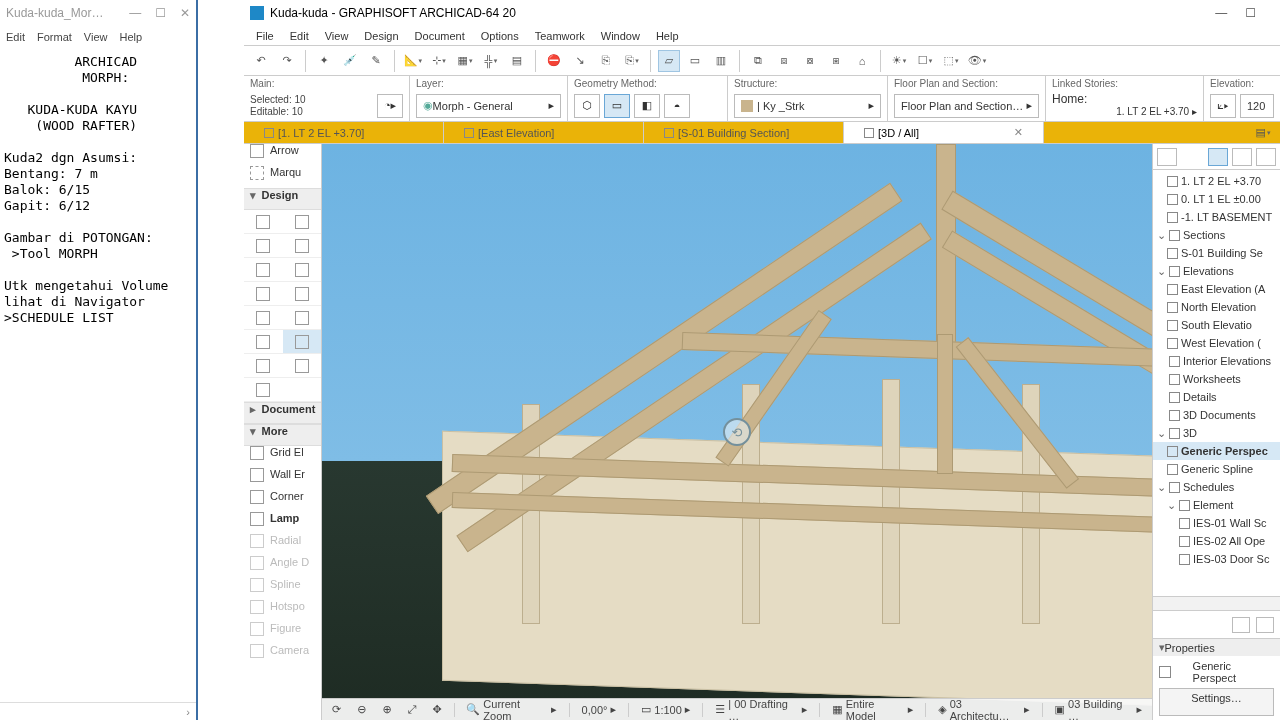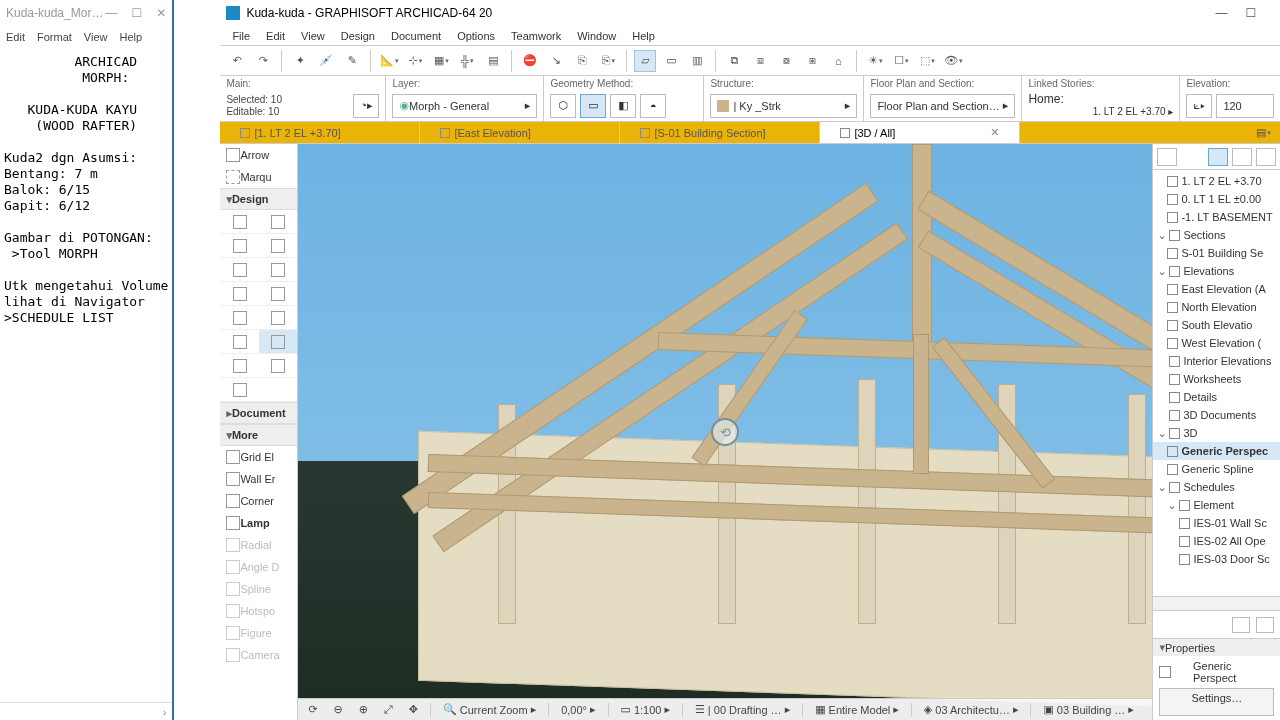--- a/index.html
+++ b/index.html
@@ -44,21 +44,21 @@
 .ac-tabs{ height:22px; border-bottom:1px solid #ccc; display:flex; align-items:stretch; background:#eab308;}
 .tab{ display:flex;align-items:center;gap:4px;padding:0 20px;border-right:1px solid #ccc; color:#555; font-size:11px; min-width:200px;}
 .tab .ti{width:10px;height:10px;border:1px solid #888;}
 .tab.active{background:#fff;color:#000;}
 .tab .close{margin-left:auto;color:#888;}
 .tabs-tools{margin-left:auto;display:flex;align-items:center;gap:4px;padding:0 6px;}
 
 
 .ac-main{ flex:1; display:flex; min-height:0;}
 .toolbox{ width:78px; border-right:1px solid #ccc; background:#fff; overflow:hidden;}
-.tbx-row{ height:22px; display:flex;align-items:center;padding:0 6px;gap:0;}
+.tbx-row{ height:22px; display:flex;align-items:flex-start;padding:0 6px;gap:6px;}
 .tbx-hdr{ background:#eee; font-weight:bold; font-size:11px; color:#333; border-top:1px solid #ddd;border-bottom:1px solid #ddd;}
 .tbx-hdr::before{content:"▸ ";color:#666;}
 .tbx-hdr.open::before{content:"▾ ";}
 .tbx-ico{width:14px;height:14px;border:1px solid #999;display:inline-block;}
 .tbx-grid{display:grid;grid-template-columns:1fr 1fr;}
 .tbx-cell{height:24px;display:flex;align-items:center;justify-content:center;border-bottom:1px solid #eee;}
 .tbx-cell.sel{background:#d6e8f5;}
 .dim{color:#bbb;}
 .dim .tbx-ico{border-color:#ccc;}
 
@@ -248,21 +248,21 @@
       </div>
       <div class="info-cell" style="width:158px">
         <div class="info-label">Linked Stories:</div>
         <div style="font-size:12px">Home:</div>
         <div style="font-size:10px;text-align:right"><span>1. LT 2 EL +3.70</span> ▸</div>
       </div>
       <div class="info-cell" style="flex:1;border-right:none">
         <div class="info-label">Elevation:</div>
         <div class="info-body">
           <div class="ib-btn">⟀▸</div>
-          <div class="ib-box" style="width:58px">120</div>
+          <div class="ib-box" style="width:34px">120</div>
         </div>
       </div>
     </div>
 
     <div class="ac-tabs">
       <div class="tab">
           <span class="ti"></span>
           <span>[1. LT 2 EL +3.70]</span>
         </div>
       <div class="tab">

